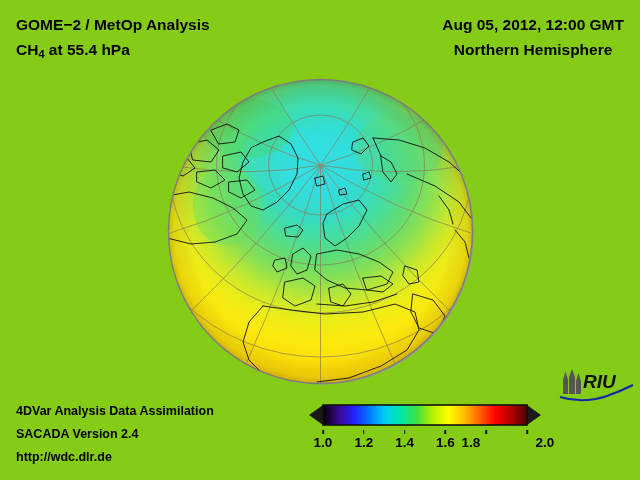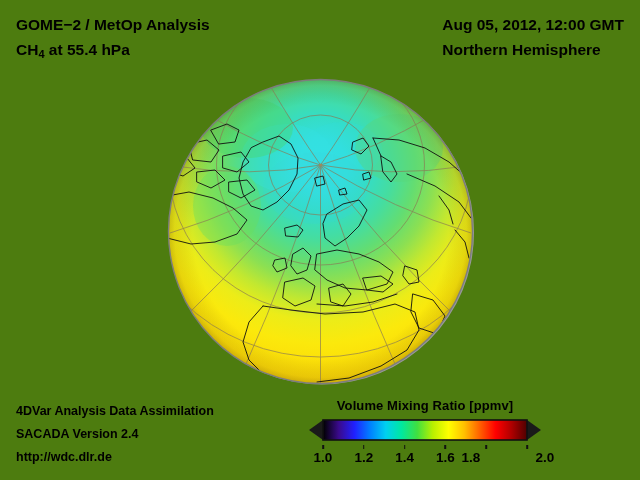--- a/index.html
+++ b/index.html
@@ -1,22 +1,22 @@
 <!DOCTYPE html>
 <html><head>
 <meta charset="utf-8">
 <style>
   html,body{margin:0;padding:0;background:#fff;}
   body{width:640px;height:480px;overflow:hidden;
        font-family:"Liberation Sans",sans-serif;color:#000;}
-  #page{position:relative;width:640px;height:480px;background:#4d7c0f;}
+  #page{position:relative;width:640px;height:480px;background:#84cc16;}
 
   
   .hdr-left{position:absolute;left:16px;top:12px;}
-  .hdr-right{position:absolute;right:16px;top:12px;text-align:left;}
+  .hdr-right{position:absolute;right:16px;top:12px;text-align:center;}
   .hdr-line{font-size:15.5px;font-weight:bold;line-height:25px;white-space:nowrap;}
   .hdr-line sub{font-size:11px;vertical-align:baseline;position:relative;top:3px;}
 
   
   #globe-wrap{position:absolute;left:167px;top:78px;width:307px;height:307px;}
   #globe-svg{display:block;width:307px;height:307px;}
 
   
   .ftr{position:absolute;left:16px;}
   .ftr-line{font-size:12.5px;font-weight:bold;line-height:23px;white-space:nowrap;}
@@ -199,21 +199,20 @@
     </svg>
   </div>
 
   <div class="ftr" style="top:400px">
     <div class="ftr-line">4DVar Analysis Data Assimilation</div>
     <div class="ftr-line">SACADA Version 2.4</div>
     <div class="ftr-line">http://wdc.dlr.de</div>
   </div>
 
   <div id="cbar-block">
-    <div id="cbar-title">Volume Mixing Ratio [ppmv]</div>
 
     <div id="cbar-row">
       <svg id="cbar-svg" width="240" height="24" viewBox="0 0 240 24">
         <defs>
           <linearGradient id="cbgrad" x1="0" y1="0" x2="1" y2="0">
               <stop offset="0.00%" stop-color="#000000"></stop>
               <stop offset="7.69%" stop-color="#3a0a8c"></stop>
               <stop offset="15.38%" stop-color="#2020ff"></stop>
               <stop offset="23.08%" stop-color="#0080ff"></stop>
               <stop offset="30.77%" stop-color="#00d0f0"></stop>
@@ -247,15 +246,26 @@
         <div class="tick-lab" style="left: 99.6px; top: 4px;">1.4</div>
         <div style="position: absolute; top: -1px; width: 1.6px; height: 4px; background: rgb(17, 17, 17); transform: translateX(-50%); left: 140.4px;"></div>
         <div class="tick-lab" style="left: 140.4px; top: 4px;">1.6</div>
         <div style="position: absolute; top: -1px; width: 1.6px; height: 4px; background: rgb(17, 17, 17); transform: translateX(-50%); left: 181.2px;"></div>
         <div class="tick-lab" style="left: 166px; top: 4px;">1.8</div>
         <div style="position: absolute; top: -1px; width: 1.6px; height: 4px; background: rgb(17, 17, 17); transform: translateX(-50%); left: 222px;"></div>
         <div class="tick-lab" style="left: 240px; top: 4px;">2.0</div>
       </div>
   </div>
 
+  <div id="riu-logo">
+    <svg width="78" height="34" viewBox="0 0 78 34">
+      <g fill="#555555">
+        <path d="M6 26 L6 12 L8.5 3 L11 12 L11 26 Z"></path>
+        <path d="M12 26 L12 9 L15 1 L18 9 L18 26 Z"></path>
+        <path d="M19 26 L19 13 L21.5 5 L24 13 L24 26 Z"></path>
+      </g>
+      <text x="26" y="20" font-family="Liberation Sans,sans-serif" font-size="19" font-weight="bold" font-style="italic" fill="#111">RIU</text>
+      <path d="M3 29 Q26 36 50 28 Q64 23 76 17" fill="none" stroke="#1428aa" stroke-width="2.2"></path>
+    </svg>
+  </div>
 
 
 </div>
 
 </body></html>

